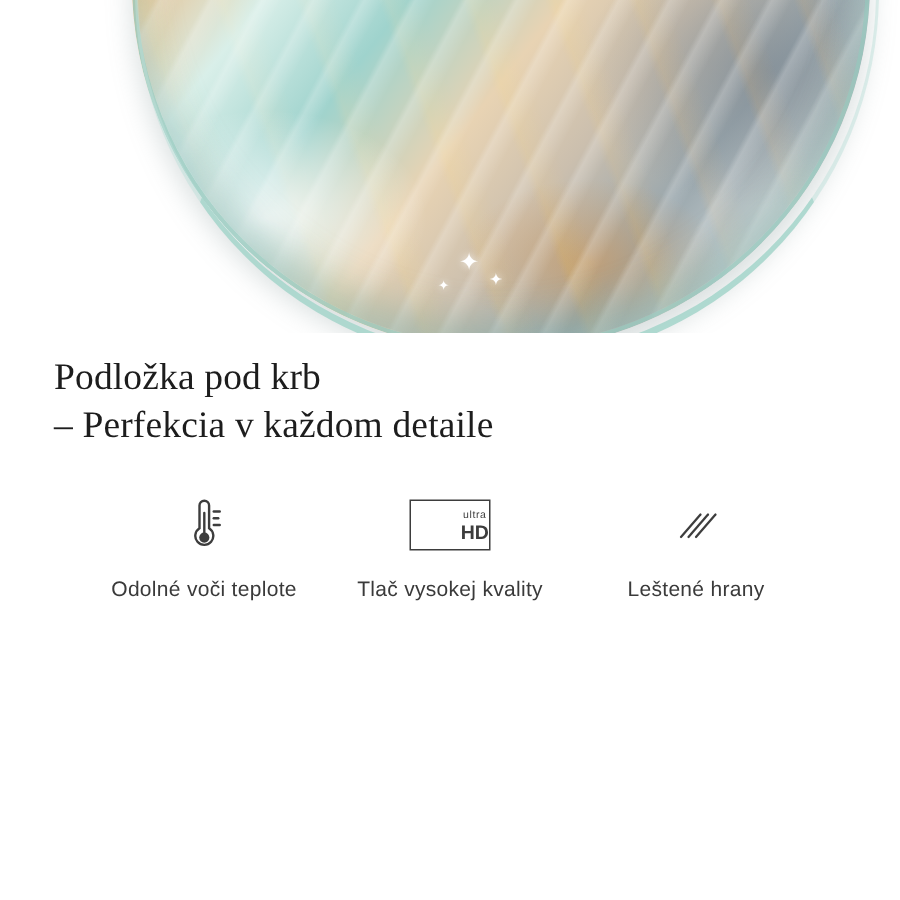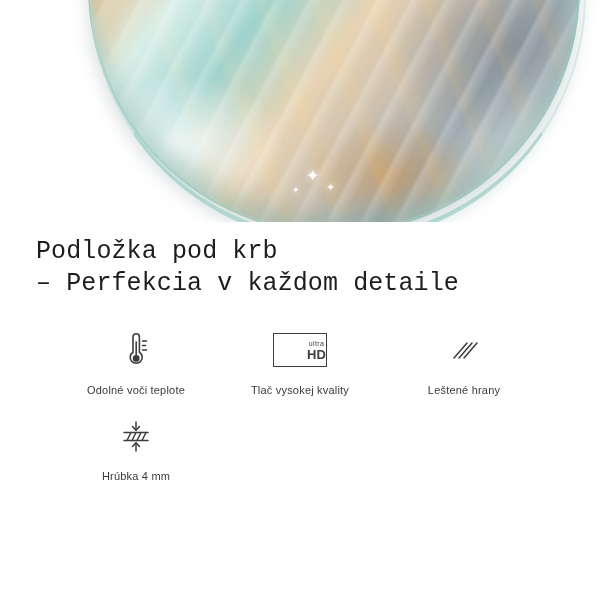--- a/index.html
+++ b/index.html
@@ -104,21 +104,21 @@
   }
   .sparkle.s1 { left: 306px; top: 168px; font-size: 16px; }
   .sparkle.s2 { left: 326px; top: 182px; font-size: 11px; }
   .sparkle.s3 { left: 292px; top: 186px; font-size: 9px; }
 
   
   .content {
     padding: 0 36px;
   }
   .headline {
-    font-family: Liberation Mono, monospace;
+    font-family: Liberation Serif, serif;
     font-size: 25px;
     line-height: 32px;
     color: #1d1d1d;
     font-weight: 400;
     margin: 14px 0 0 0;
     letter-spacing: 0.1px;
   }
   .headline .line2 {
     display: block;
   }
@@ -146,21 +146,21 @@
   }
   .feature-icon {
     width: 52px;
     height: 48px;
     display: flex;
     align-items: center;
     justify-content: center;
   }
   .feature-label {
     margin-top: 10px;
-    font-size: 11px;
+    font-size: 14px;
     color: #3a3a3a;
     text-align: left;
     letter-spacing: 0.2px;
   }
   .ultrahd-box {
     width: 34px;
     height: 32px;
     border: 1.6px solid #3d3d3d;
     display: flex;
     flex-direction: column;
@@ -234,33 +234,16 @@
         <div class="feature-icon">
           <svg width="44" height="40" viewBox="0 0 44 40" fill="none" stroke="#3d3d3d" stroke-width="1.5" stroke-linecap="round">
             <line x1="12" y1="28" x2="25" y2="13"></line>
             <line x1="17" y1="28" x2="30" y2="13"></line>
             <line x1="22" y1="28" x2="35" y2="13"></line>
           </svg>
         </div>
         <div class="feature-label">Leštené hrany</div>
       </div>
 
-      <div class="feature">
-        <div class="feature-icon">
-          <svg width="44" height="42" viewBox="0 0 44 42" fill="none" stroke="#3d3d3d" stroke-width="1.5" stroke-linecap="round" stroke-linejoin="round">
-            <line x1="22" y1="7" x2="22" y2="15"></line>
-            <polyline points="18.5,11.5 22,15.2 25.5,11.5"></polyline>
-            <line x1="10" y1="17.5" x2="34" y2="17.5"></line>
-            <line x1="10" y1="25.5" x2="34" y2="25.5"></line>
-            <line x1="13" y1="25.5" x2="17" y2="17.5"></line>
-            <line x1="18" y1="25.5" x2="22" y2="17.5"></line>
-            <line x1="23" y1="25.5" x2="27" y2="17.5"></line>
-            <line x1="28" y1="25.5" x2="32" y2="17.5"></line>
-            <line x1="22" y1="36" x2="22" y2="28"></line>
-            <polyline points="18.5,31.5 22,27.8 25.5,31.5"></polyline>
-          </svg>
-        </div>
-        <div class="feature-label">Hrúbka 4 mm</div>
-      </div>
 
     </div>
   </div>
 </div>
 
 </body></html>

